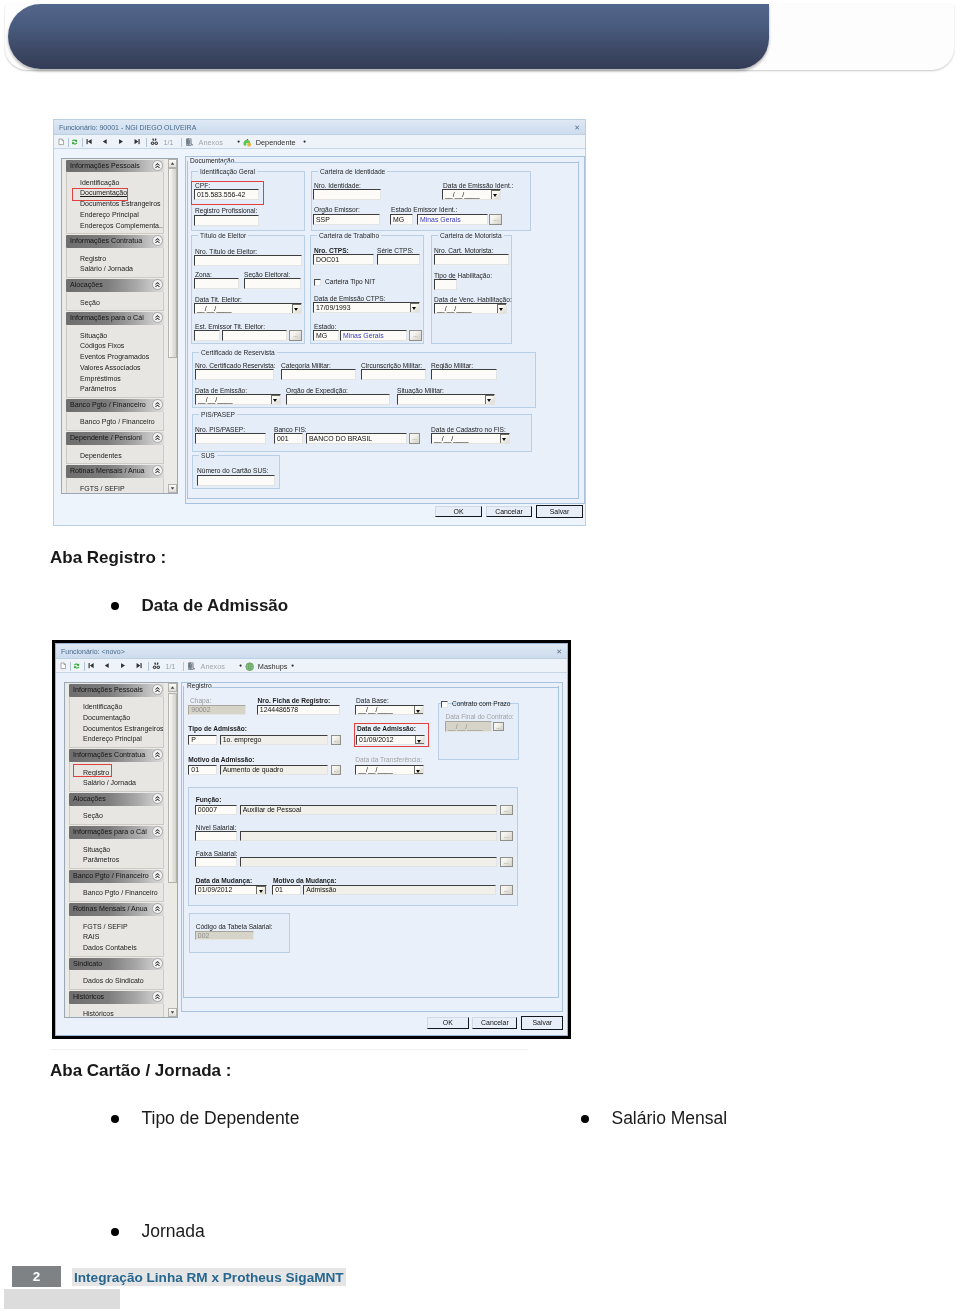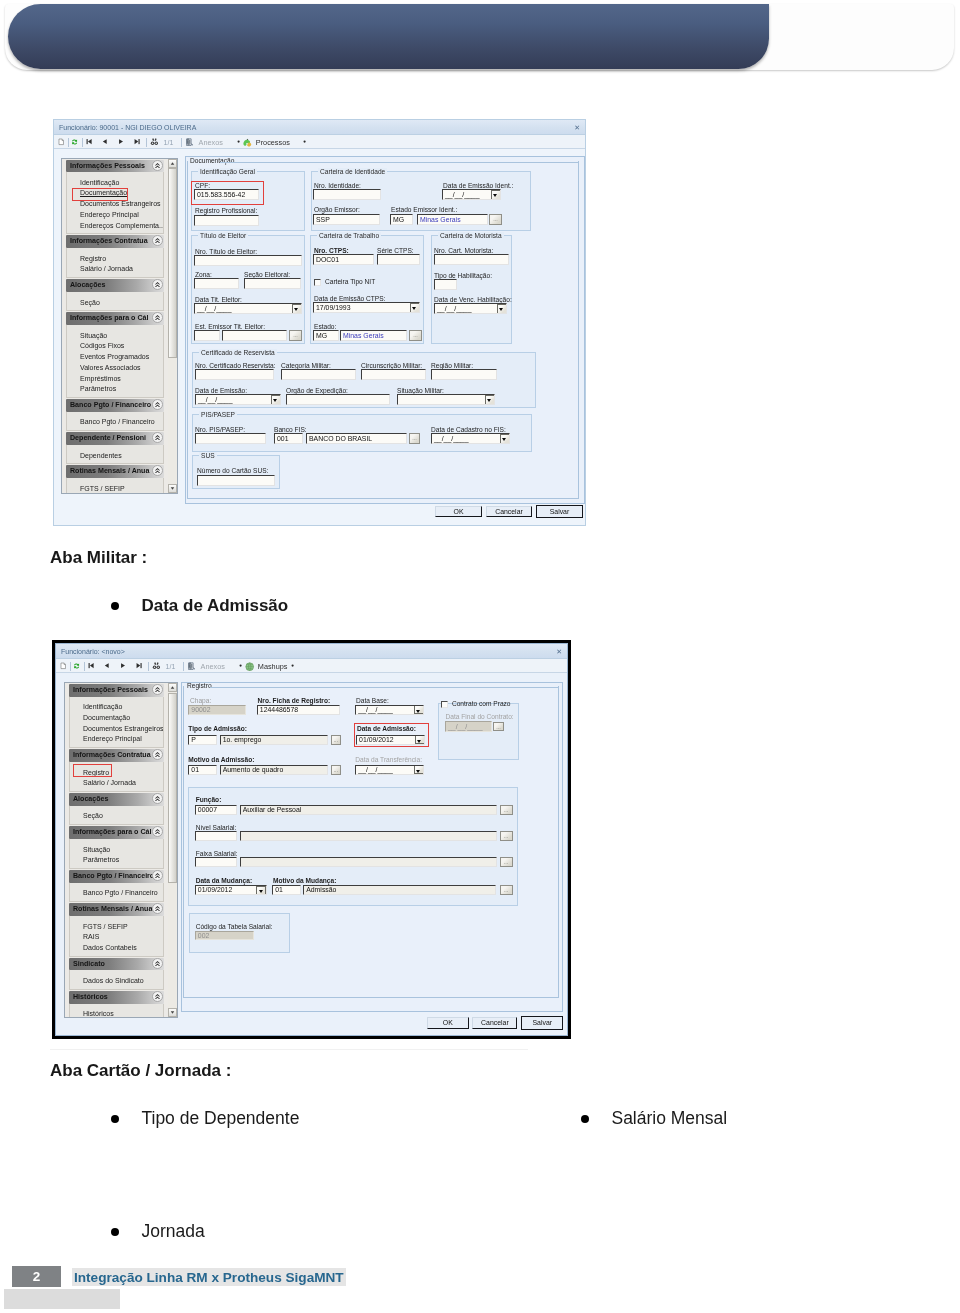--- a/index.html
+++ b/index.html
@@ -52,21 +52,21 @@
   .tb-sep{position:absolute;width:1px;background:#b4c5d8;}
   .tb-ic{position:absolute;display:block;}
   .tb-ic svg{width:100%;height:100%;display:block;}
   .tb-lbl{position:absolute;font-size:7.3px;color:#555;white-space:nowrap;line-height:7px;}
   .tb-pg{position:absolute;font-size:7px;color:#93a2b2;line-height:7px;}
 
   .sb{position:absolute;box-sizing:border-box;background:#eceae6;border:1px solid #9aa7b5;overflow:hidden;}
   .sb-grp{height:12.5px;margin:1px 4px 0 4px;position:relative;
      background:linear-gradient(90deg,#6e6e6e 0%,#7d7d7d 42%,#a9a9a9 72%,#cfcfcf 92%,#dcdcdc 100%);
      border-radius:1px;}
-  .sb-grp span{position:absolute;left:4px;top:0;line-height:12.5px;font-size:7.1px;font-weight:bold;color:#141414;white-space:nowrap;}
+  .sb-grp span{position:absolute;left:4px;top:0;line-height:12.5px;font-size:7.1px;font-weight:normal;color:#141414;white-space:nowrap;}
   .sb-grp .chev{position:absolute;right:1px;top:0px;width:11px;height:11px;border-radius:50%;
      background:#f2f2f2;border:1px solid #a8a8a8;box-sizing:border-box;}
   .sb-grp .chev svg{width:9px;height:9px;margin:0;display:block;}
   .sb-list{margin:0 4px;background:#e7e6e2;border:1px solid #cdcac3;border-top:none;padding:5.8px 0 2.2px 0;}
   .sb-item{height:10.7px;line-height:10.7px;font-size:7px;color:#1b1b1b;padding-left:13px;position:relative;white-space:nowrap;overflow:hidden;}
   .sb-scroll{position:absolute;top:0;right:0;width:9px;bottom:0;background:#eceae4;}
   .sb-arrow{position:absolute;left:0;right:0;height:9px;background:linear-gradient(180deg,#fcfcfb,#ddddd9);border:1px solid #b4b2ab;box-sizing:border-box;}
   .sb-arrow svg{width:7px;height:7px;display:block;margin:0 auto;}
   .sb-thumb{position:absolute;left:0;right:0;background:linear-gradient(90deg,#fbfbf9,#e2e1dc 60%,#d2d1cb);border:1px solid #b4b2ab;box-sizing:border-box;}
   .hl-red{position:absolute;border:1.4px solid #e2403c;box-sizing:border-box;}
@@ -172,21 +172,21 @@
             <circle cx="8" cy="8" r="5.5" fill="#2a2a2a"></circle>
           </svg>
         </span>
         <span class="tb-ic" style="position:absolute;left:189.4px;top:2.6px;width:9.4px;height:9.4px;">
           <svg viewBox="0 0 16 16">
             <path d="M7.4 1.4l1.8 2.2-2 .4c1.4 1.2 2 2.6 1.6 4l-2.6-.6c.2-.9-.2-1.7-1.2-2.4l-.4 2z" fill="#3a3a3a"></path>
             <path d="M8.6 3.2c2.4.6 3.8 2.4 3.4 4.4-.3 1.6-1.7 2.4-2.8 2-1-.3-1.4-1-2.2-1.2-.6-.2-1.1.1-1.3.7-.2.8.4 1.4.2 2.3-.4 1.4-1.7 2-3 1.6-1.9-.6-2.7-2.8-2-5.1C2 4.5 5 2.1 8.6 3.2z" fill="#5cc653"></path>
             <path d="M11.6 8.2c1.9.6 2.8 2.3 2.3 3.9-.6 1.9-2.7 3-4.8 2.4-1.5-.5-2.4-1.6-2-2.8.3-.9 1.1-1.1 1.3-1.9.2-.6-.1-1.1-.7-1.3.9.3 2.1-1.3 3.9-.3z" fill="#e3b63e"></path>
           </svg>
         </span>
-        <span class="tb-lbl" style="position:absolute;left:201.8px;top:3.6px;color:#2f2f2f;">Processos</span>
+        <span class="tb-lbl" style="position:absolute;left:201.8px;top:3.6px;color:#2f2f2f;">Dependente</span>
         <span class="tb-ic" style="position:absolute;left:248.7px;top:5.4px;width:3.2px;height:3.2px;">
           <svg viewBox="0 0 16 16">
             <circle cx="8" cy="8" r="5.5" fill="#2a2a2a"></circle>
           </svg>
         </span>
       </div>
       <div class="sb" style="left:7px;top:37.5px;width:116.5px;height:336px;">
         <div class="sb-cont" style="position:absolute;left:0;top:0;right:9px;bottom:0;overflow:hidden;">
           <div class="sb-grp">
             <span>Informações Pessoais</span>
@@ -398,21 +398,21 @@
           <div class="cap">SUS</div>
         </div>
         <div class="lb" style="left:11px;top:310px;">Número do Cartão SUS:</div>
         <div class="inp" style="left:11px;top:318px;width:78px;height:11px;line-height:9px;"></div>
       </div>
       <div class="btn3d" style="left:381px;top:386px;width:47px;height:11px;line-height:9px;">OK</div>
       <div class="btn3d" style="left:432px;top:386px;width:46px;height:11px;line-height:9px;">Cancelar</div>
       <div class="btn3d def" style="left:482px;top:385px;width:47px;height:13px;line-height:11px;">Salvar</div>
     </div>
 
-  <div class="sec-heading" style="left:50px;top:548px;">Aba Militar :</div>
+  <div class="sec-heading" style="left:50px;top:548px;">Aba Registro :</div>
   <div class="bullet-row" style="left:105px;top:596px;">
     <span class="bullet-dot">•</span>
     <span class="bullet-txt b">Data de Admissão</span>
   </div>
 
   <div class="shot shot2" id="shot2">
       <div class="inner2" id="shot2in">
         <div class="win-title"><span>Funcionário: &lt;novo&gt;</span><span class="win-close">✕</span></div>
         <div class="win-tb" style="top:15px;height:14px;">
           <span class="tb-ic" style="position:absolute;left:3.8px;top:3.2px;width:6.4px;height:7.6px;">

